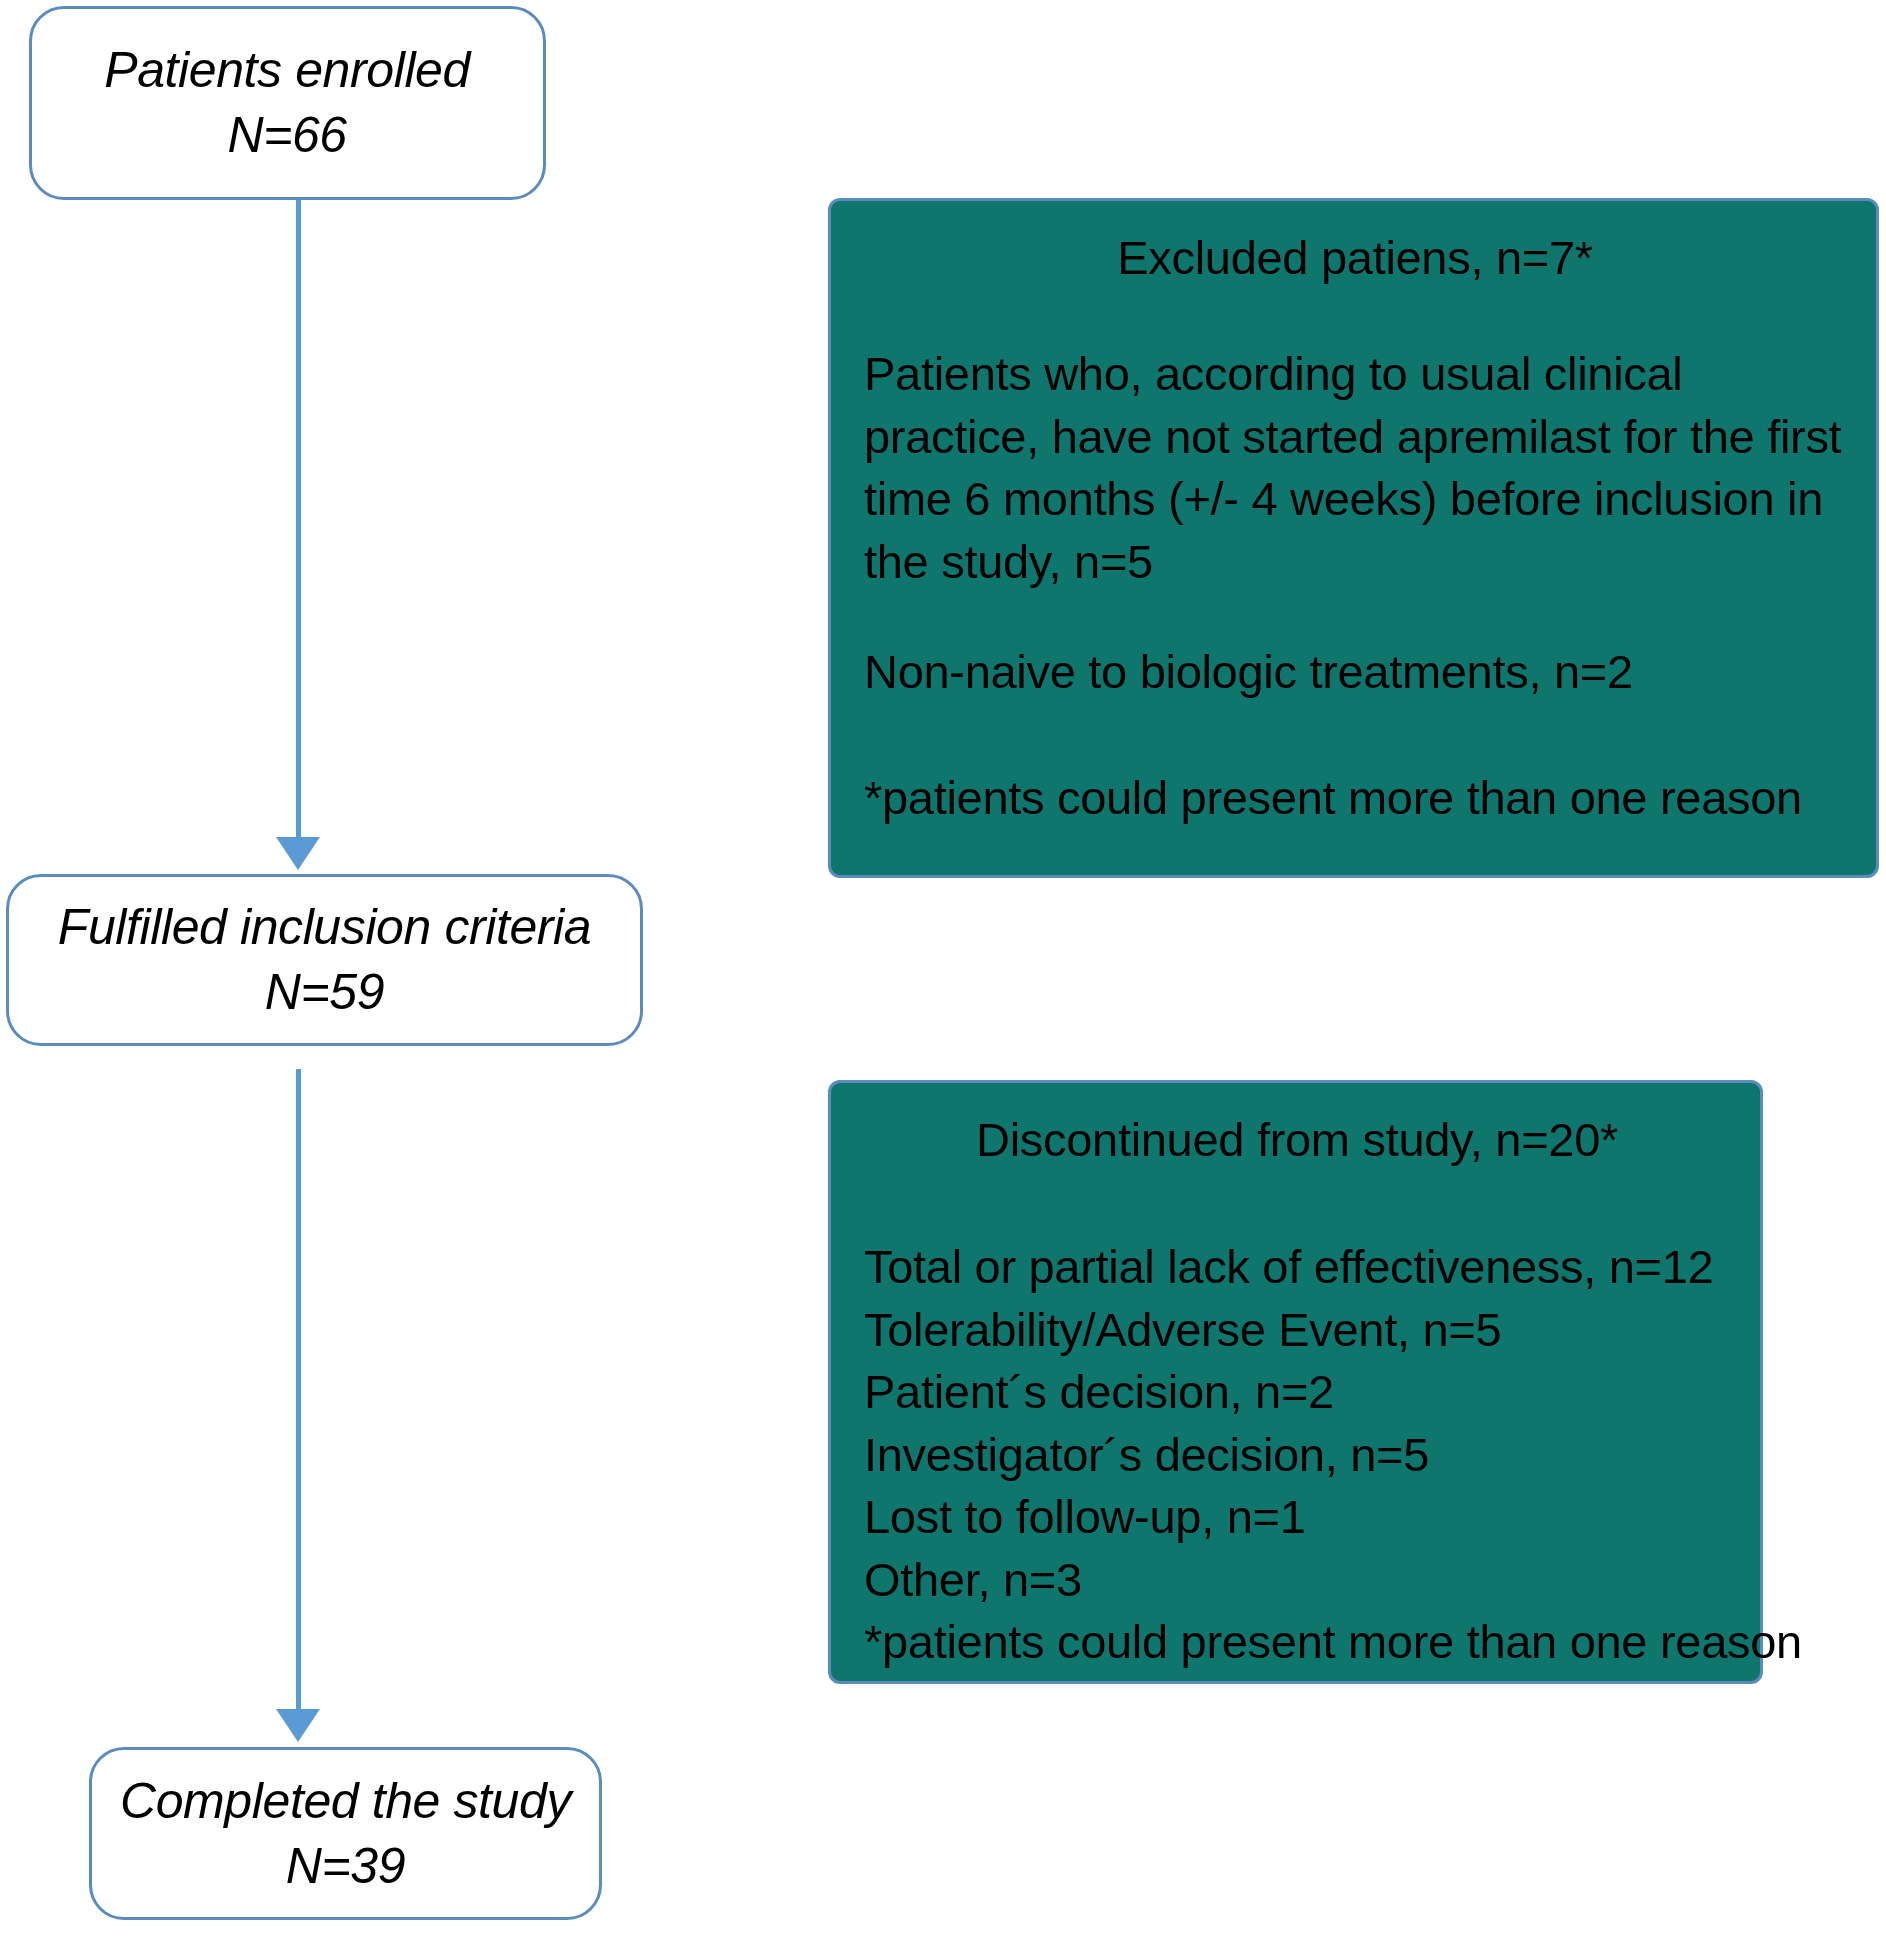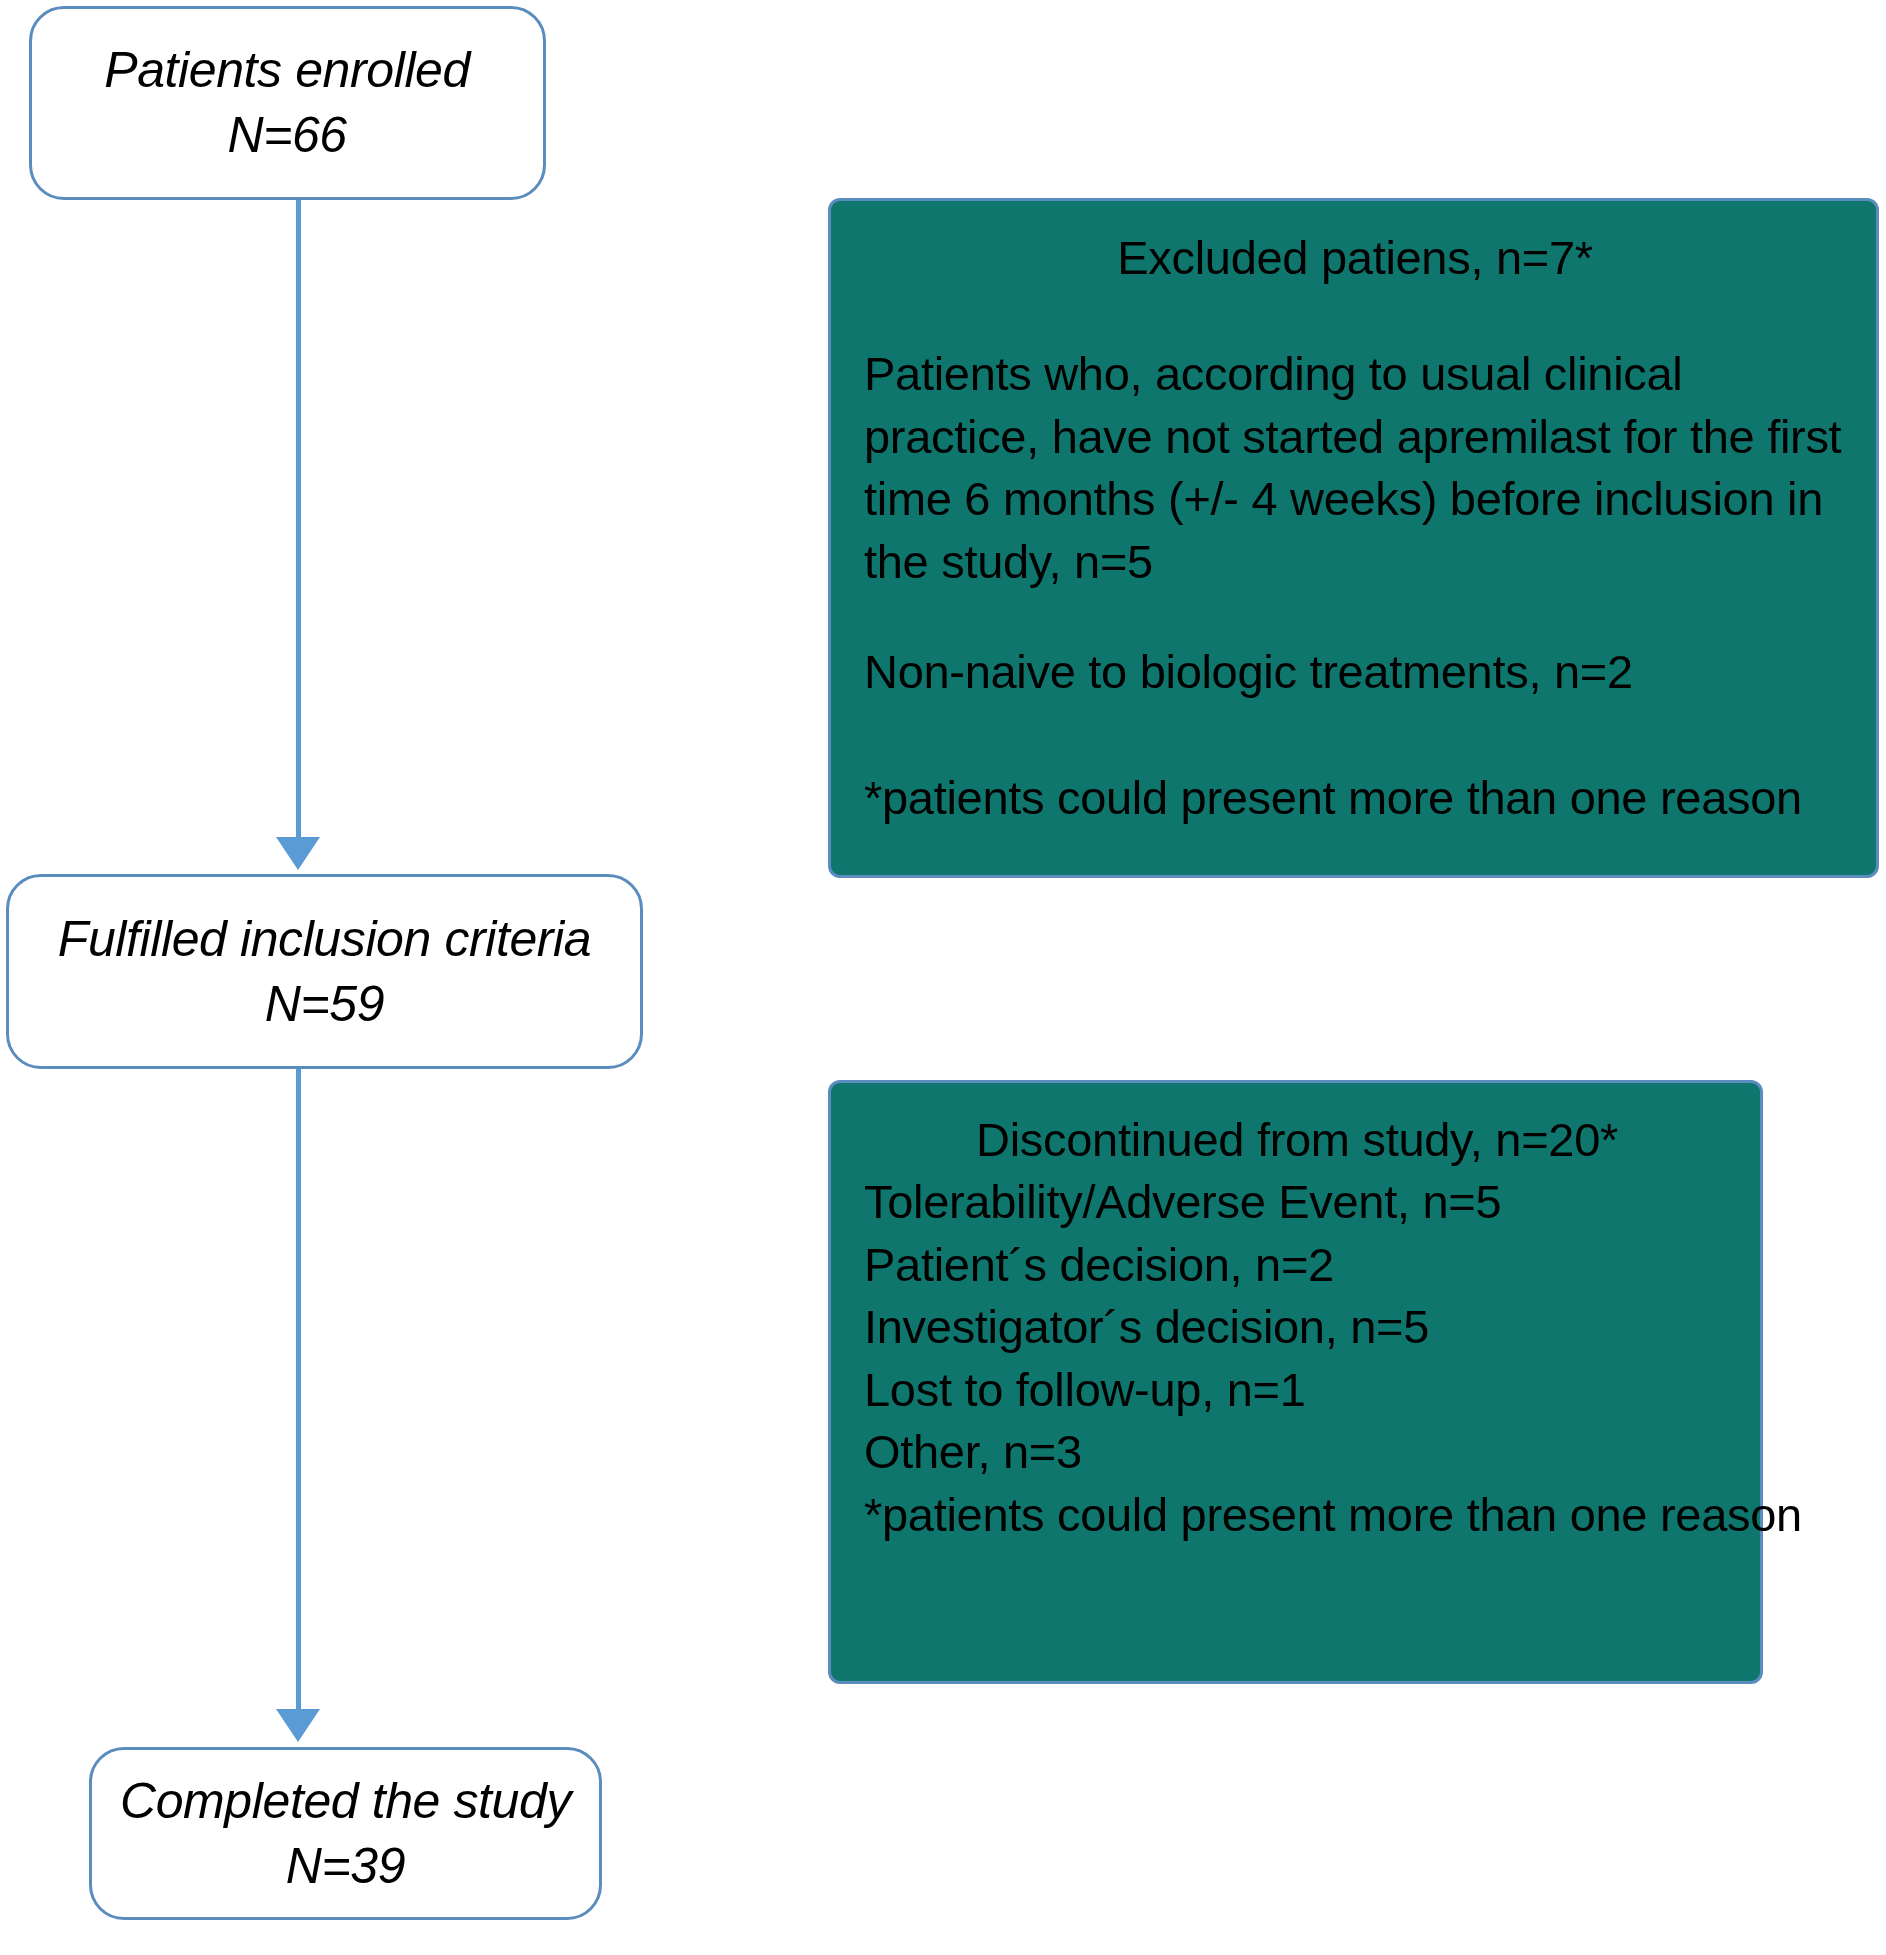--- a/index.html
+++ b/index.html
@@ -84,21 +84,21 @@
 <div id="canvas">
 
   <div class="flow-box" style="left:28.6px; top:6px; width:517px; height:194px;">
     <span class="line">Patients enrolled</span>
     <span class="line">N=66</span>
   </div>
 
   <div class="connector" style="left:296px; top:200px; height:662px;"></div>
   <div class="arrow-head" style="left:276px; top:837px;"></div>
 
-  <div class="flow-box" style="left:6px; top:874px; width:637px; height:195px;">
+  <div class="flow-box" style="left:6px; top:874px; width:637px; height:172px;">
     <span class="line">Fulfilled inclusion criteria</span>
     <span class="line">N=59</span>
   </div>
 
   <div class="connector" style="left:296px; top:1069px; height:662px;"></div>
   <div class="arrow-head" style="left:276px; top:1709px;"></div>
 
   <div class="flow-box" style="left:89px; top:1747px; width:513px; height:173px;">
     <span class="line">Completed the study</span>
     <span class="line">N=39</span>
@@ -110,20 +110,21 @@
     <span class="side-para" style="margin-top:54px;">Patients who, according to usual clinical practice, have not started apremilast for the first time 6 months (+/- 4 weeks) before inclusion in the study, n=5</span>
 
     <span class="side-line" style="margin-top:48px;">Non-naive to biologic treatments, n=2</span>
 
     <span class="side-line" style="margin-top:63px;">*patients could present more than one reason</span>
   </div>
 
   <div class="side-box" style="left:828px; top:1080px; width:935px; height:604px; padding:25.6px 30px 18px 33px;">
     <span class="side-title">Discontinued from study, n=20*</span>
 
+    <span class="side-line" style="margin-top:65px;">Total or partial lack of effectiveness, n=12</span>
     <span class="side-line">Tolerability/Adverse Event, n=5</span>
     <span class="side-line">Patient´s decision, n=2</span>
     <span class="side-line">Investigator´s decision, n=5</span>
     <span class="side-line">Lost to follow-up, n=1</span>
     <span class="side-line">Other, n=3</span>
     <span class="side-line">*patients could present more than one reason</span>
   </div>
 
 </div>
 

